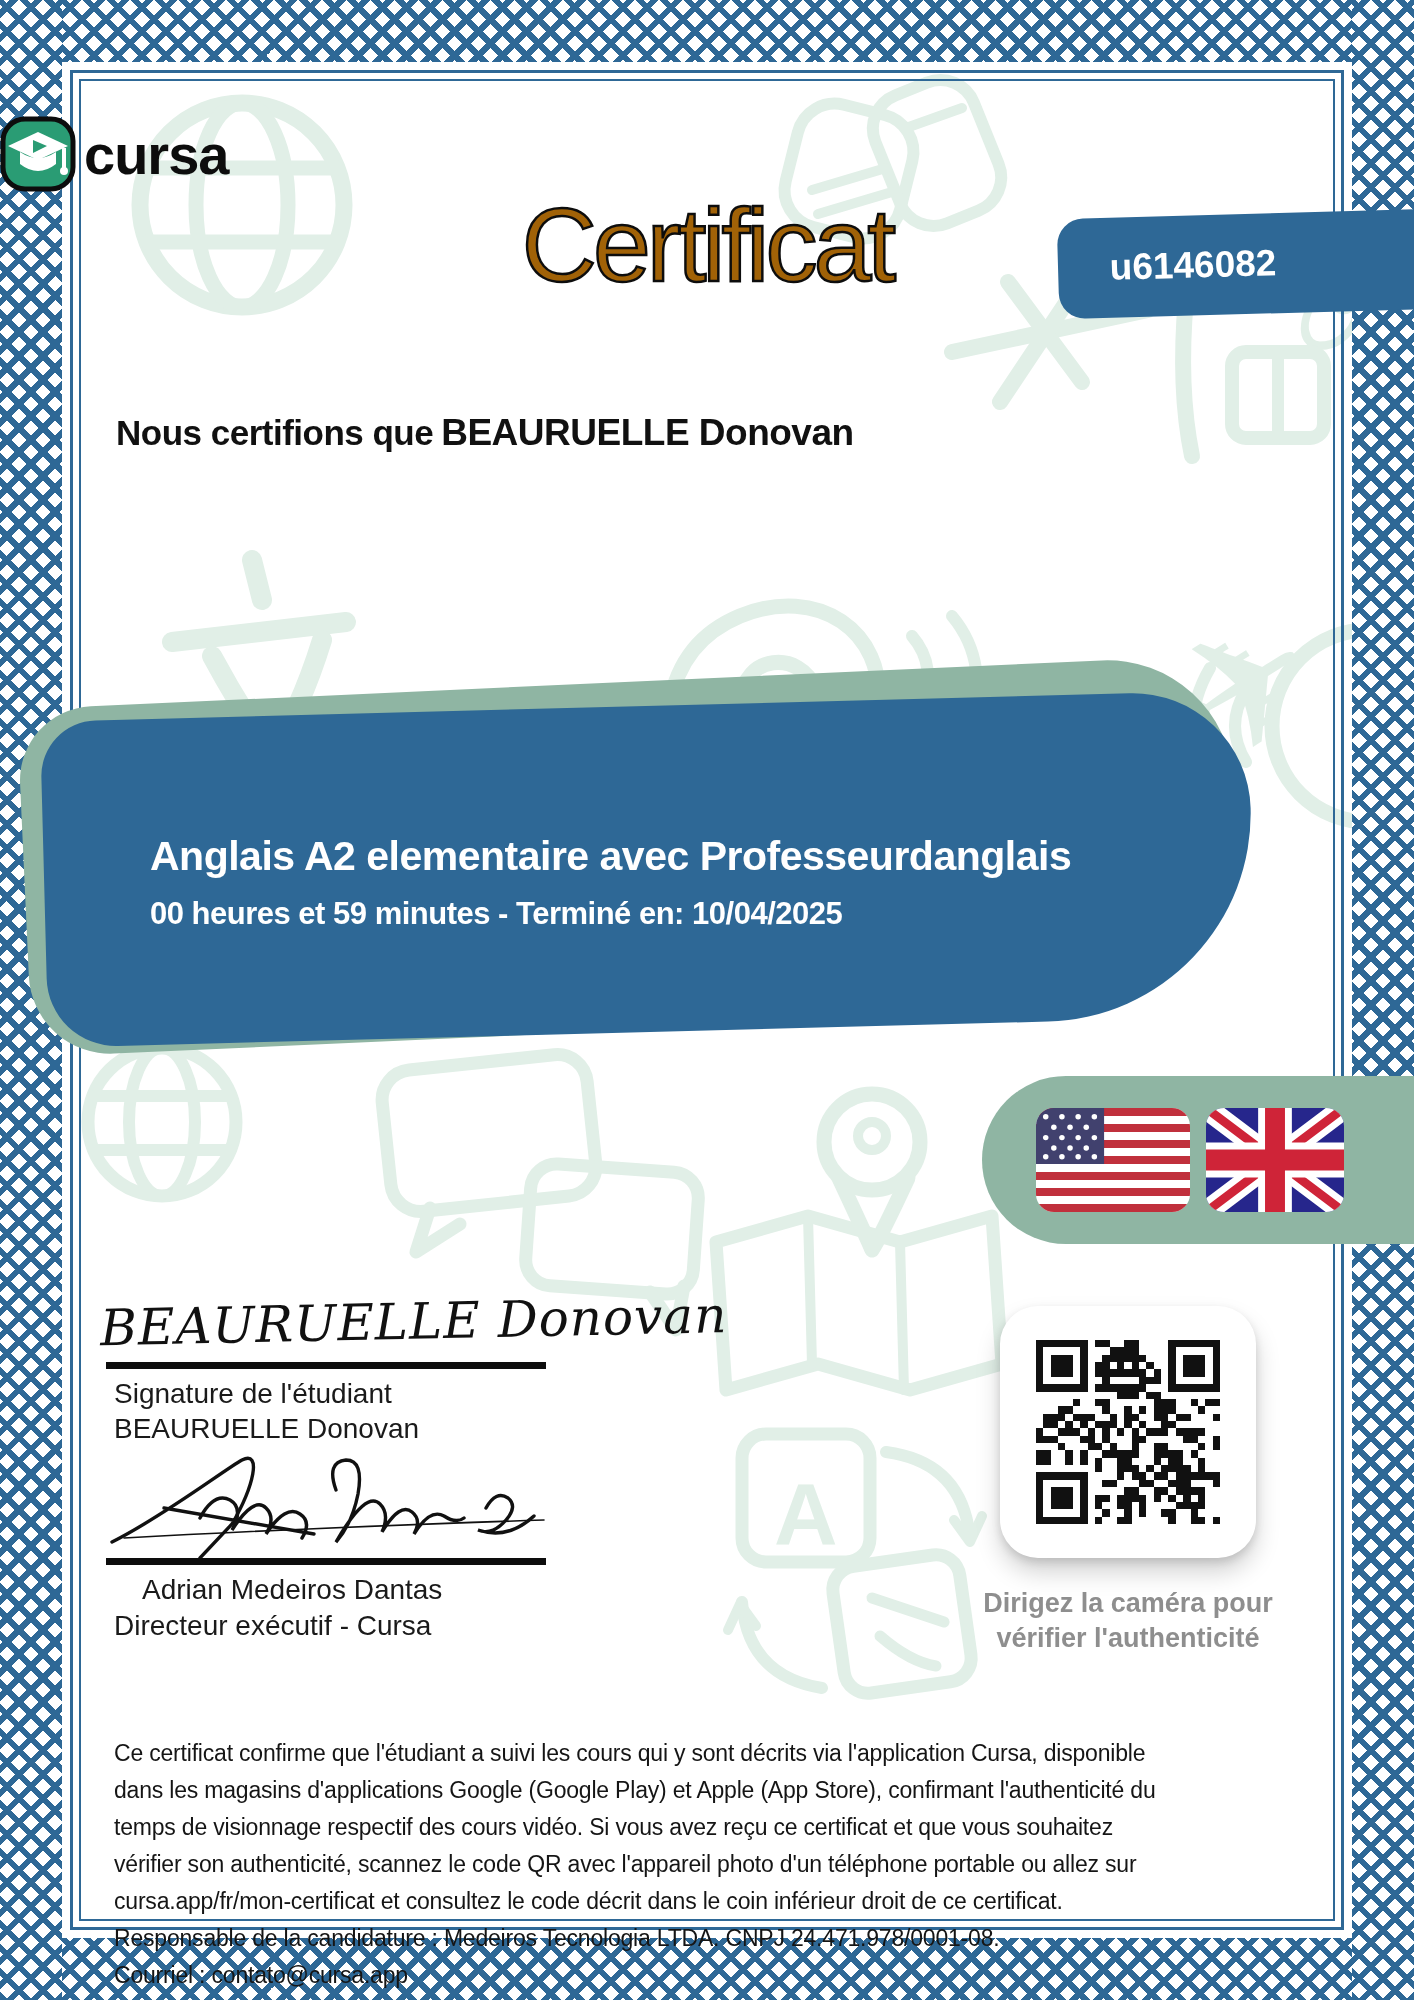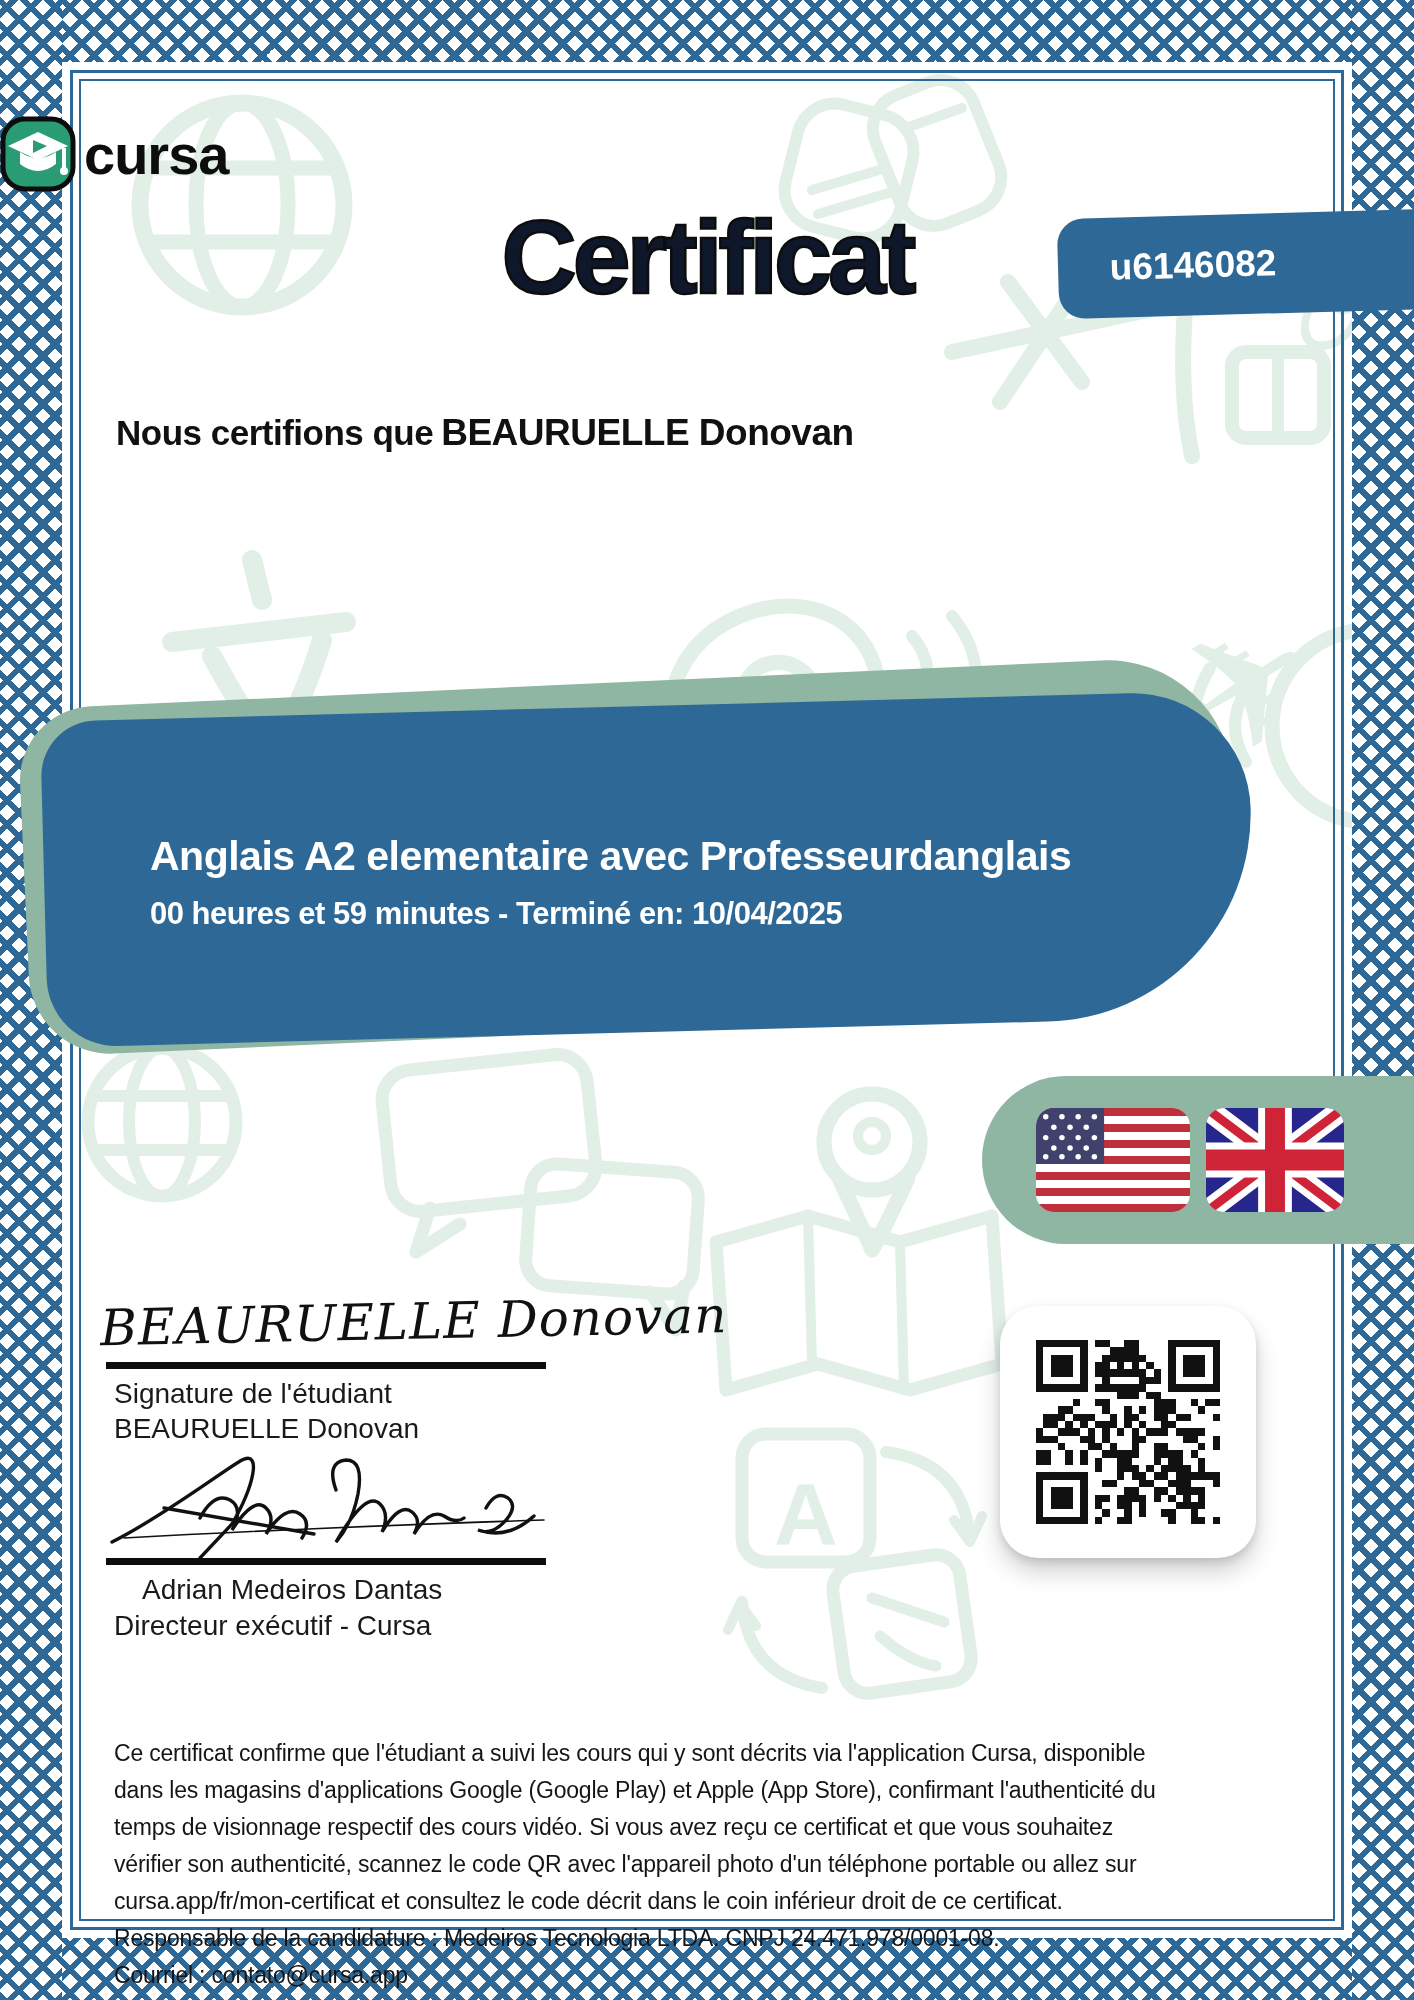--- a/index.html
+++ b/index.html
@@ -26,21 +26,21 @@
     border:2px solid #2e6896; pointer-events:none; }
   
   .watermarks { position:absolute; z-index:1; left:0; top:0; pointer-events:none; }
   .wm { stroke:#e1efe7; fill:none; stroke-linecap:round; stroke-linejoin:round; }
   
   .logo-row { position:absolute; z-index:5; left:0; right:0; top:116px;
     display:flex; align-items:center; justify-content:flex-start; gap:8px; }
   .logo-icon { width:76px; height:76px; }
   .logo-text { font-size:56px; font-weight:bold; letter-spacing:-1px; color:#0d0d0d; }
   .title { position:absolute; z-index:5; left:0; right:0; top:186px; text-align:center;
-    font-size:104px; font-weight:bold; letter-spacing:-4px; color:#0f172a;margin-top:12px;
+    font-size:104px; font-weight:normal; letter-spacing:-4px; color:#a16207;
     -webkit-text-stroke:2.5px #0d0d0d; }
   .badge { position:absolute; z-index:6; left:1058px; top:214px; width:380px; height:100px;
     background:#2e6896; border-radius:26px 0 0 26px; transform:rotate(-1.6deg);
     display:flex; align-items:center; justify-content:center; padding-right:110px;
     color:#fff; font-size:37px; font-weight:bold; }
   
   .intro { position:absolute; z-index:5; left:116px; top:412px; width:1100px; }
   .intro-line1 { font-size:35px; font-weight:600; letter-spacing:-0.5px; }
   .intro-name  { font-size:37px; font-weight:bold; margin-left:8px; letter-spacing:-0.5px; }
   .intro-line2 { font-size:34px; font-weight:600; letter-spacing:-0.5px; margin-top:12px; }
@@ -492,20 +492,22 @@
           <rect x="1" y="1" width="5" height="5" fill="#fff"></rect>
           <rect x="2" y="2" width="3" height="3" fill="#111"></rect>
           <rect x="18" y="0" width="7" height="7" fill="#111"></rect>
           <rect x="19" y="1" width="5" height="5" fill="#fff"></rect>
           <rect x="20" y="2" width="3" height="3" fill="#111"></rect>
           <rect x="0" y="18" width="7" height="7" fill="#111"></rect>
           <rect x="1" y="19" width="5" height="5" fill="#fff"></rect>
           <rect x="2" y="20" width="3" height="3" fill="#111"></rect>
         </svg></div>
   </div>
+  <div class="qr-caption">Dirigez la caméra pour
+vérifier l'authenticité</div>
 
   <div class="footer-text">Ce certificat confirme que l'étudiant a suivi les cours qui y sont décrits via l'application Cursa, disponible
 dans les magasins d'applications Google (Google Play) et Apple (App Store), confirmant l'authenticité du
 temps de visionnage respectif des cours vidéo. Si vous avez reçu ce certificat et que vous souhaitez
 vérifier son authenticité, scannez le code QR avec l'appareil photo d'un téléphone portable ou allez sur
 cursa.app/fr/mon-certificat et consultez le code décrit dans le coin inférieur droit de ce certificat.
 Responsable de la candidature : Medeiros Tecnologia LTDA. CNPJ 24.471.978/0001-08.
 Courriel : contato@cursa.app</div>
 
 </div>

